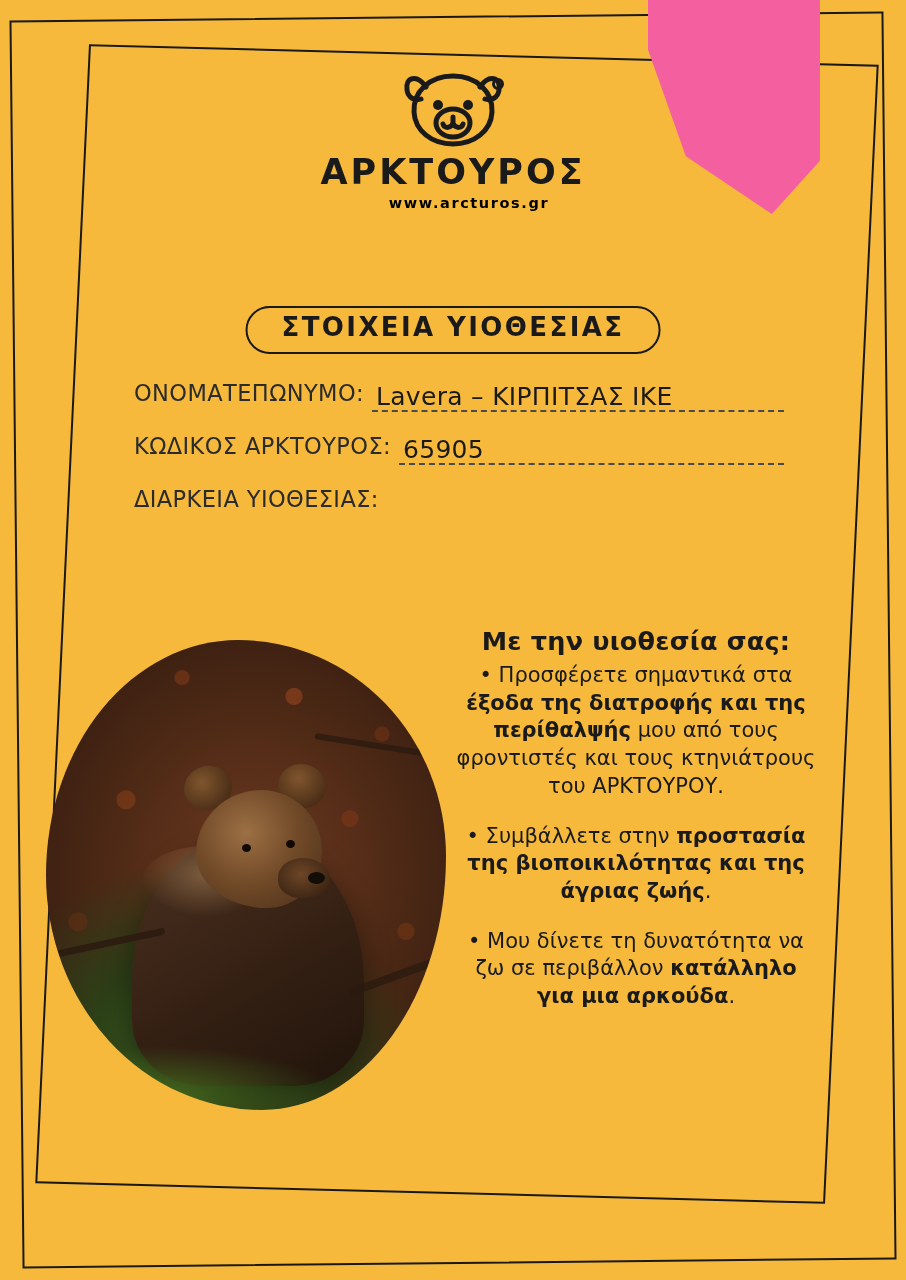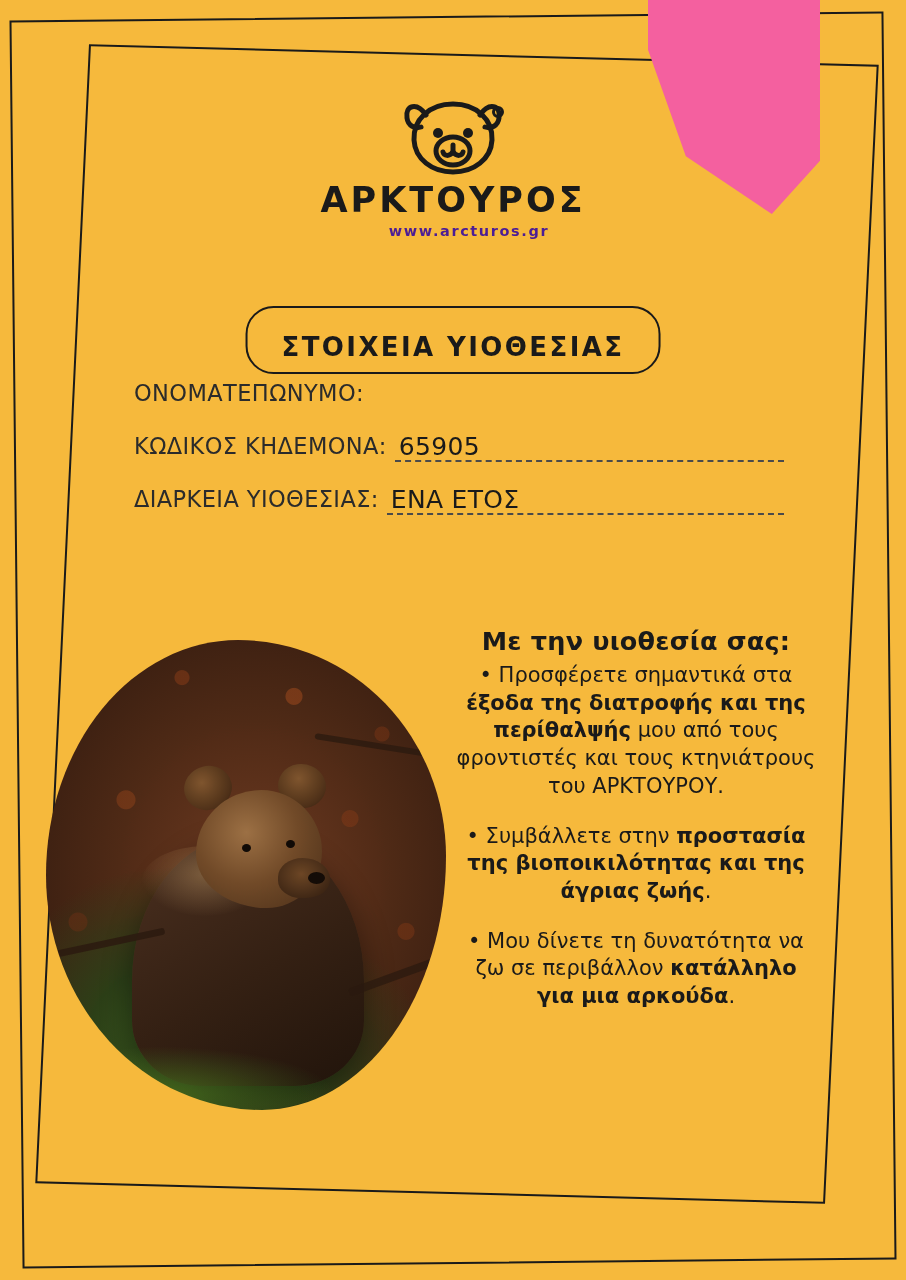--- a/index.html
+++ b/index.html
@@ -44,21 +44,21 @@
     right: 86px;
     width: 172px;
     height: 222px;
     background: #F4609F;
     clip-path: polygon(0% 0%, 100% 0%, 100% 76%, 72% 100%, 22% 74%, 0% 26%);
   }
 
   
   .logo-block {
     position: absolute;
-    top: 96px;
+    top: 68px;
     left: 0;
     width: 906px;
     text-align: center;
   }
   .logo-mark {
     width: 108px;
     height: 82px;
     margin: 0 auto 4px auto;
     display: block;
   }
@@ -68,51 +68,51 @@
     letter-spacing: 3px;
     font-size: 35px;
     color: #1A1A1A;
     line-height: 1.05;
   }
   .logo-url {
     font-family: "DejaVu Sans", sans-serif;
     font-weight: bold;
     font-size: 14.5px;
     letter-spacing: 1.6px;
-    color: #4c1d95;
+    color: #000000;
     margin-top: 4px;
     padding-left: 32px;
   }
 
   
   .title-pill {
     position: absolute;
     top: 306px;
     left: 50%;
     transform: translateX(-50%);
     border: 2px solid #1A1A1A;
     border-radius: 28px;
-    padding: 24px 34px 10px 34px;
+    padding: 4px 34px 10px 34px;
     font-weight: bold;
     font-size: 26px;
     letter-spacing: 2.4px;
     color: #1A1A1A;
     white-space: nowrap;
   }
 
   
   .fields {
     position: absolute;
     top: 380px;
     left: 134px;
     width: 650px;
   }
   .field-row {
     display: flex;
-    align-items: flex-end;
+    align-items: flex-start;
     margin-bottom: 21px;
   }
   .field-label {
     font-size: 22.5px;
     color: #2b2b2b;
     letter-spacing: 0.4px;
     white-space: nowrap;
     padding-bottom: 3px;
   }
   .field-line {
@@ -300,34 +300,34 @@
   <div class="logo-word">ΑΡΚΤΟΥΡΟΣ</div>
   <div class="logo-url">www.arcturos.gr</div>
 </div>
 
 <div class="title-pill">ΣΤΟΙΧΕΙΑ ΥΙΟΘΕΣΙΑΣ</div>
 
 <div class="fields">
 
   <div class="field-row">
     <span class="field-label">ΟΝΟΜΑΤΕΠΩΝΥΜΟ:</span>
+    <span class="field-line">
+      <span class="field-value">Lavera – ΚΙΡΠΙΤΣΑΣ ΙΚΕ</span>
+    </span>
   </div>
 
   <div class="field-row">
-    <span class="field-label">ΚΩΔΙΚΟΣ ΚΗΔΕΜΟΝΑ:</span>
+    <span class="field-label">ΚΩΔΙΚΟΣ ΑΡΚΤΟΥΡΟΣ:</span>
     <span class="field-line">
       <span class="field-value">65905</span>
     </span>
   </div>
 
   <div class="field-row">
     <span class="field-label">ΔΙΑΡΚΕΙΑ ΥΙΟΘΕΣΙΑΣ:</span>
-    <span class="field-line">
-      <span class="field-value">ΕΝΑ ΕΤΟΣ</span>
-    </span>
   </div>
 
   <div class="field-row">
   </div>
 
 </div>
 
 <div class="photo">
   <div class="photo-inner">
     <div class="branch b2"></div>

